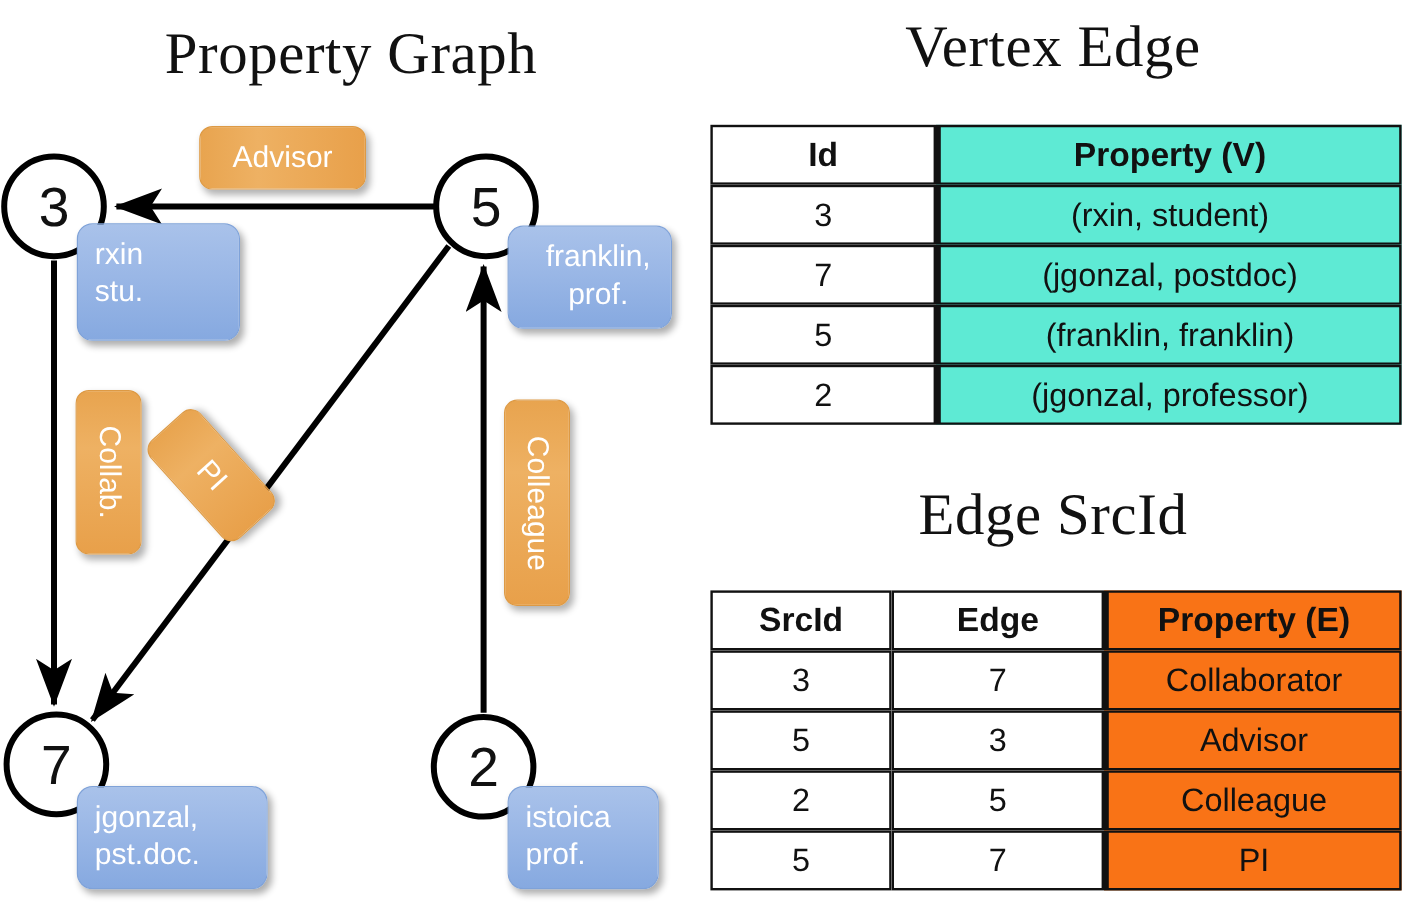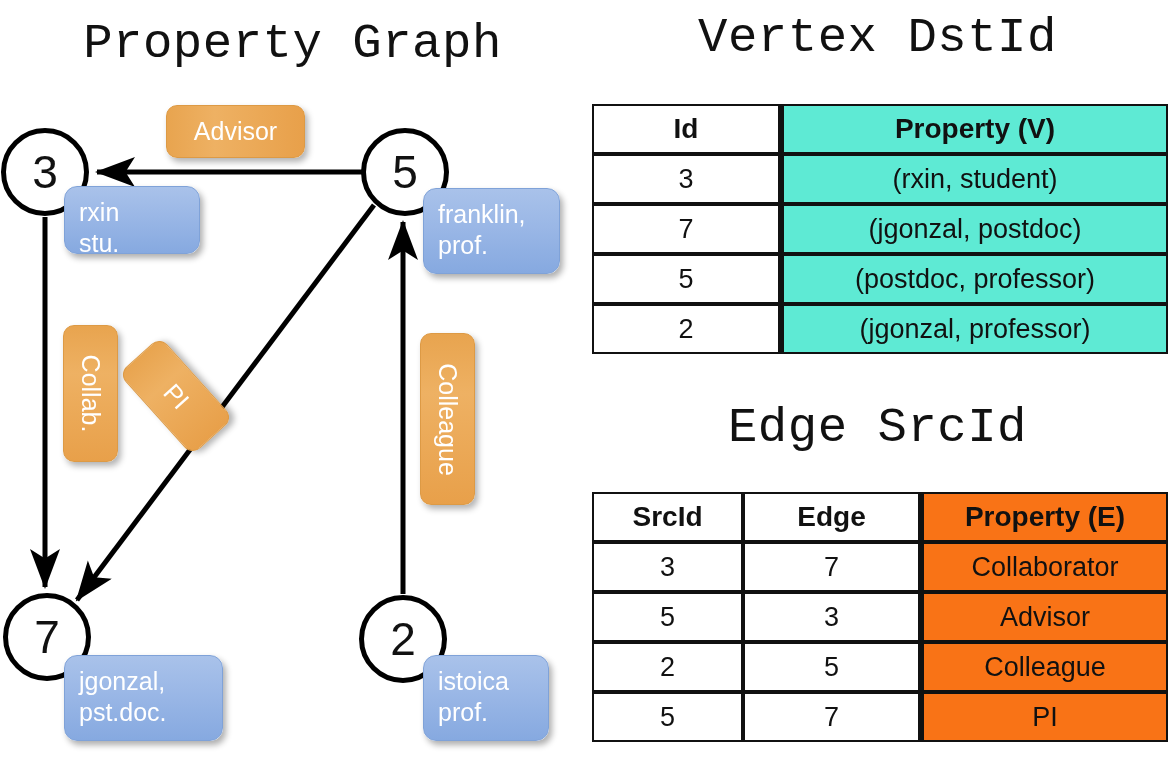--- a/index.html
+++ b/index.html
@@ -9,21 +9,21 @@
     font-family:"Liberation Sans", sans-serif;
     color:#1a1a1a;
     overflow:hidden;
     position:relative;
   }
   #stage{position:absolute;left:0;top:0;width:1170px;height:760px;}
 
   
   .title{
     position:absolute;
-    font-family:Liberation Mono, monospace;
+    font-family:Liberation Serif, serif;
     font-weight:300;
     font-size:49px;
     letter-spacing:0.5px;
     color:#111111;
     white-space:nowrap;
     text-align:center;
   }
   #title-property-graph{left:0;top:16px;width:585px;}
   #title-vertex-table{left:585px;top:10px;width:585px;}
   #title-edge-table{left:585px;top:400px;width:585px;}
@@ -107,21 +107,21 @@
   #vertex-table{left:592px;top:104px;width:576px;}
   #edge-table{left:592px;top:492px;width:576px;}
 </style>
 </head>
 <body>
 
 <div id="stage">
 
   <div class="title" id="title-property-graph">Property Graph</div>
 
-  <div class="title" id="title-vertex-table">Vertex DstId</div>
+  <div class="title" id="title-vertex-table">Vertex Edge</div>
 
   <div class="title" id="title-edge-table">Edge SrcId</div>
 
   <div id="graph-panel">
 
     <svg id="edges-svg" viewBox="0 0 585 760">
       <defs>
         <marker id="arrow" markerWidth="9" markerHeight="9" refX="7.6" refY="3.0" orient="auto" markerUnits="strokeWidth">
           <path d="M0,0 L8,3 L0,6 L1.9,3 z" fill="#000"></path>
         </marker>
@@ -137,26 +137,26 @@
     </svg>
 
     <div class="node-circle" style="left:1px;top:128px;">3</div>
 
     <div class="node-circle" style="left:361px;top:128px;">5</div>
 
     <div class="node-circle" style="left:3px;top:593px;">7</div>
 
     <div class="node-circle" style="left:359px;top:595px;">2</div>
 
-    <div class="vbox" style="left:64px;top:186px;width:136px;height:68px;">
+    <div class="vbox" style="left:64px;top:186px;width:136px;height:98px;">
       <span>rxin</span>
       <span>stu.</span>
     </div>
 
-    <div class="vbox" style="left:423px;top:188px;width:137px;height:86px;">
+    <div class="vbox" style="left:423px;top:188px;width:137px;height:86px;text-align:center;">
       <span>franklin,</span>
       <span>prof.</span>
     </div>
 
     <div class="vbox" style="left:64px;top:655px;width:159px;height:86px;">
       <span>jgonzal,</span>
       <span>pst.doc.</span>
     </div>
 
     <div class="vbox" style="left:423px;top:655px;width:126px;height:86px;">
@@ -196,21 +196,21 @@
       <tr>
         <td>3</td>
         <td class="prop-v sep">(rxin, student)</td>
       </tr>
       <tr>
         <td>7</td>
         <td class="prop-v sep">(jgonzal, postdoc)</td>
       </tr>
       <tr>
         <td>5</td>
-        <td class="prop-v sep">(postdoc, professor)</td>
+        <td class="prop-v sep">(franklin, franklin)</td>
       </tr>
       <tr>
         <td>2</td>
         <td class="prop-v sep">(jgonzal, professor)</td>
       </tr>
     </tbody>
   </table>
 
   <table class="tbl" id="edge-table">
     <colgroup>

